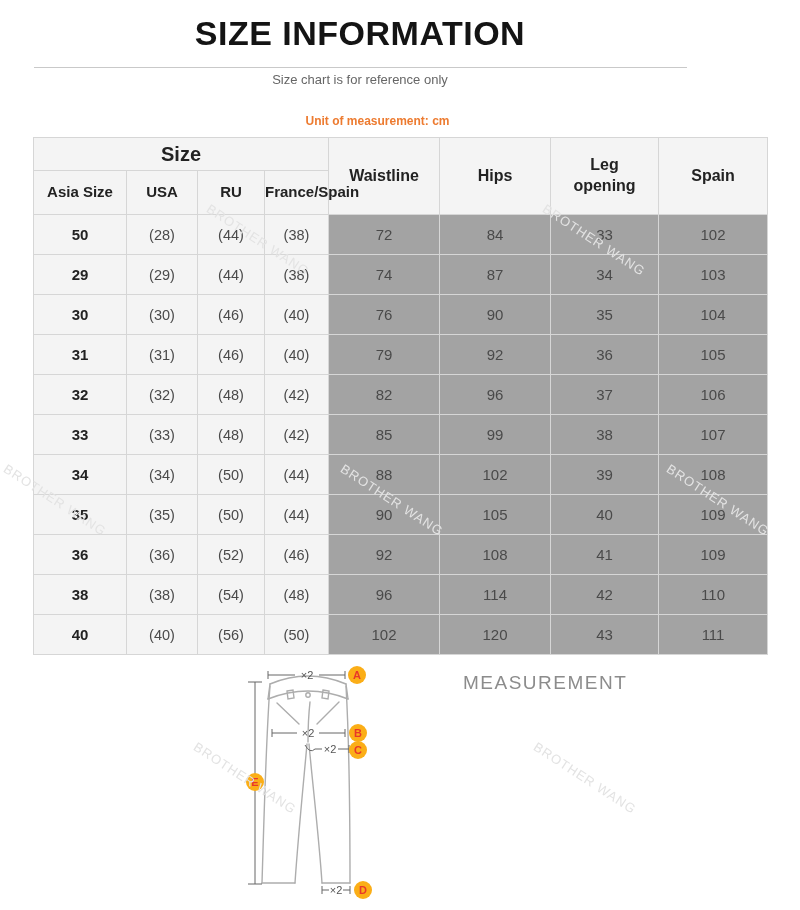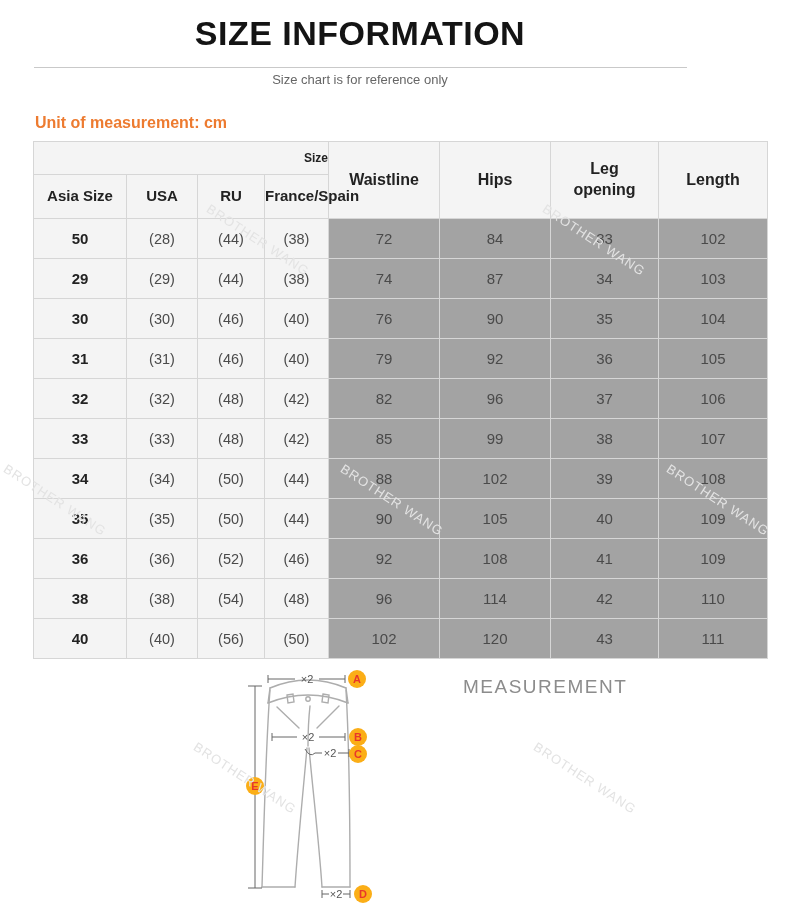--- a/index.html
+++ b/index.html
@@ -15,29 +15,29 @@
     width:800px;height:910px;background:#fff;position:relative;overflow:hidden;
     font-family:"Liberation Sans", sans-serif;
   }
   .page{position:relative;width:720px;height:910px;}
   .title{
     margin:0;padding-top:13px;text-align:center;
     font-size:34px;line-height:40px;font-weight:bold;color:#141414;letter-spacing:.5px;
   }
   .divider{height:1px;background:#c9c9c9;margin:14px 33px 0 34px;}
   .subtitle{margin-top:4px;text-align:center;font-size:13px;color:#666;}
-  .unit-note{margin:27px 0 0 35px;font-size:16px;font-weight:bold;color:var(--accent);}
+  .unit-note{margin:27px 0 0 35px;font-size:12px;font-weight:bold;color:var(--accent);text-align:center;}
   table.size-table{
     margin:9px 0 0 33px;width:734px;border-collapse:collapse;table-layout:fixed;
   }
   .size-table th,.size-table td{
     border:1px solid var(--border);text-align:center;vertical-align:middle;padding:0;
   }
   .size-table thead th{background:var(--thead-bg);color:#222;font-weight:bold;}
-  .size-table .group-h{height:33px;font-size:12px;text-align:right;}
+  .size-table .group-h{height:33px;font-size:20px;}
   .size-table .sub-h{height:44px;font-size:15px;line-height:1.25;}
   .size-table .measure-h{font-size:16px;}
   .size-table .measure-h span{display:inline-block;max-width:70px;line-height:1.3;}
   .size-table td{height:40px;font-size:15px;color:#4a4a4a;}
   .size-table td.c-asia{background:var(--thead-bg);font-weight:bold;color:#222;}
   .size-table td.c-intl{background:var(--thead-bg);color:#4a4a4a;font-size:14.5px;}
   .size-table td.c-val{background:#a3a3a3;}
   .bottom{position:relative;height:252px;margin-top:1px;}
   .pants{position:absolute;left:235px;top:2px;}
   .legend{position:absolute;left:463px;top:16px;}
@@ -75,21 +75,21 @@
         <col style="width:111px">
         <col style="width:108px">
         <col style="width:109px">
     </colgroup>
     <thead>
       <tr>
         <th class="group-h" colspan="4">Size</th>
         <th class="measure-h" rowspan="2"><span>Waistline</span></th>
         <th class="measure-h" rowspan="2"><span>Hips</span></th>
         <th class="measure-h" rowspan="2"><span>Leg opening</span></th>
-        <th class="measure-h" rowspan="2"><span>Length</span></th>
+        <th class="measure-h" rowspan="2"><span>Spain</span></th>
       </tr>
       <tr>
         <th class="sub-h">Asia Size</th>
         <th class="sub-h">USA</th>
         <th class="sub-h">RU</th>
         <th class="sub-h">France/Spain</th>
       </tr>
     </thead>
     <tbody>
         <tr>

